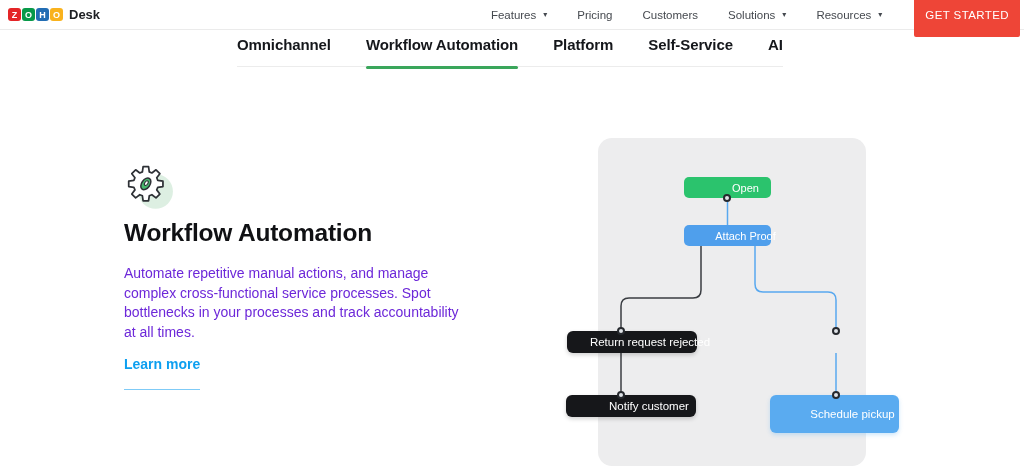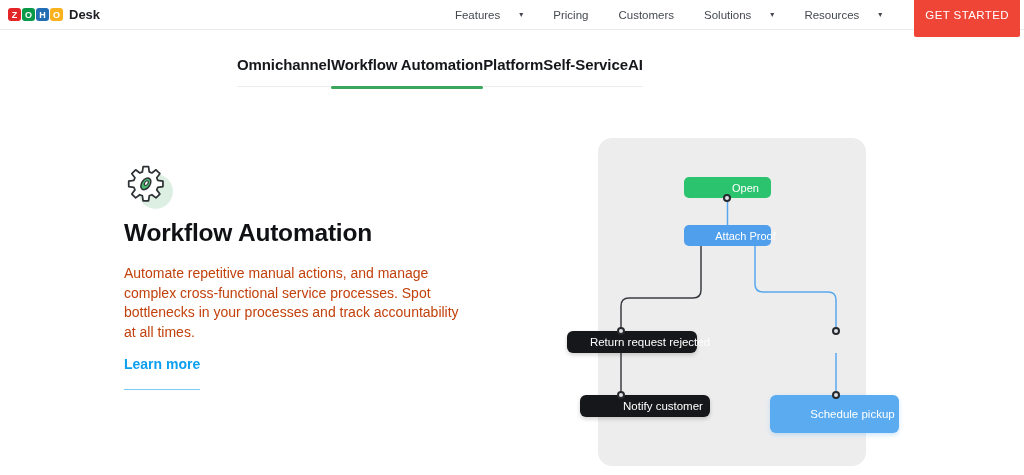--- a/index.html
+++ b/index.html
@@ -16,58 +16,58 @@
   .tile { width: 13px; height: 13px; border-radius: 3px; color: #fff; font-size: 9px;
     font-weight: 700; display: flex; align-items: center; justify-content: center; }
   .tile-z { background: #e42527; }
   .tile-o1 { background: #089949; }
   .tile-h { background: #226db4; }
   .tile-o2 { background: #f9b21d; }
   .product-name { font-size: 13px; font-weight: 700; color: #1c1e22; }
 
   .topnav { display: flex; align-items: center; gap: 30px; }
   .topnav a { text-decoration: none; color: #45494f; font-size: 11.5px; font-weight: 500;
-    display: flex; align-items: center; gap: 19px; cursor: pointer; }
+    display: flex; align-items: center; gap: 7px; cursor: pointer; }
   .caret { font-size: 8px; color: #45494f; line-height: 1; }
   .cta-btn { background: #ee4537; color: #fff !important; font-size: 8.5px; font-weight: 700;
     letter-spacing: .4px; padding: 16px 11px; border-radius: 2px; margin-left: 2px; }
 
   
-  .featnav { position: absolute; left: 237px; top: 56px; display: flex; 
+  .featnav { position: absolute; left: 237px; top: 36px; display: flex; gap: 35px;
     border-bottom: 1px solid #ececec; padding-bottom: 13px; }
   .featnav a { position: relative; text-decoration: none; color: #15171b; font-size: 15px;
     font-weight: 700; letter-spacing: -0.1px; cursor: pointer; white-space: nowrap; }
   .featnav a.active::after { content: ""; position: absolute; left: 0; right: 0; bottom: -16px;
     height: 3px; background: #3aa65b; border-radius: 2px; }
 
   
   .gear-wrap { position: absolute; left: 122px; top: 160px; width: 52px; height: 52px; }
   .feature-title { position: absolute; left: 124px; top: 219px; font-size: 24.5px;
     font-weight: 700; color: #101114; letter-spacing: -0.2px; }
   .feature-desc { position: absolute; left: 124px; top: 264px; width: 336px; font-size: 14px;
-    line-height: 19.5px; color: #c2410c; }
+    line-height: 19.5px; color: #6d28d9; }
   .learn-more { position: absolute; left: 124px; top: 356px; font-size: 14px; font-weight: 700;
     color: #0c9ff0; text-decoration: none; border-bottom: 1.5px solid #7fcbf7; padding-bottom: 17px;
     cursor: pointer; text-align: center; }
 
   
   .diagram { position: absolute; left: 560px; top: 130px; width: 360px; height: 345px; }
   .panel { position: absolute; left: 38px; top: 8px; width: 268px; height: 328px;
     background: #ededee; border-radius: 14px; }
   .wires { position: absolute; left: 0; top: 0; width: 360px; height: 345px; }
   .node { position: absolute; color: #fff; text-align: center; border-radius: 5px;
     font-size: 11px; display: flex; align-items: center; justify-content: center;
     white-space: nowrap; cursor: pointer; padding-left: 36px; }
   .node-open { left: 124px; top: 47px; width: 87px; height: 21px; background: #2bc36d; }
   .node-attach { left: 124px; top: 95px; width: 87px; height: 21px; background: #4f9fec; }
   .node-rejected { left: 7px; top: 201px; width: 130px; height: 22px; background: #16171a;
     border-radius: 6px; font-size: 11.5px; box-shadow: 0 2px 4px rgba(0,0,0,.18); }
   .node-accepted { left: 210px; top: 201px; width: 130px; height: 22px; background: #5aabf0;
     border-radius: 6px; font-size: 11.5px; box-shadow: 0 2px 4px rgba(90,171,240,.3); }
-  .node-notify { left: 20px; top: 265px; width: 130px; height: 22px; background: #16171a;
+  .node-notify { left: 6px; top: 265px; width: 130px; height: 22px; background: #16171a;
     border-radius: 6px; font-size: 11.5px; box-shadow: 0 2px 4px rgba(0,0,0,.18); }
   .node-schedule { left: 210px; top: 265px; width: 129px; height: 38px; background: #5aabf0;
     border-radius: 6px; font-size: 11.5px; box-shadow: 0 2px 4px rgba(90,171,240,.3); }
   .dot { position: absolute; width: 8px; height: 8px; border-radius: 50%;
     background: #dfe3e7; border: 2px solid #26292e; }
 </style>
 </head>
 <body>
 
 <header class="topbar">

